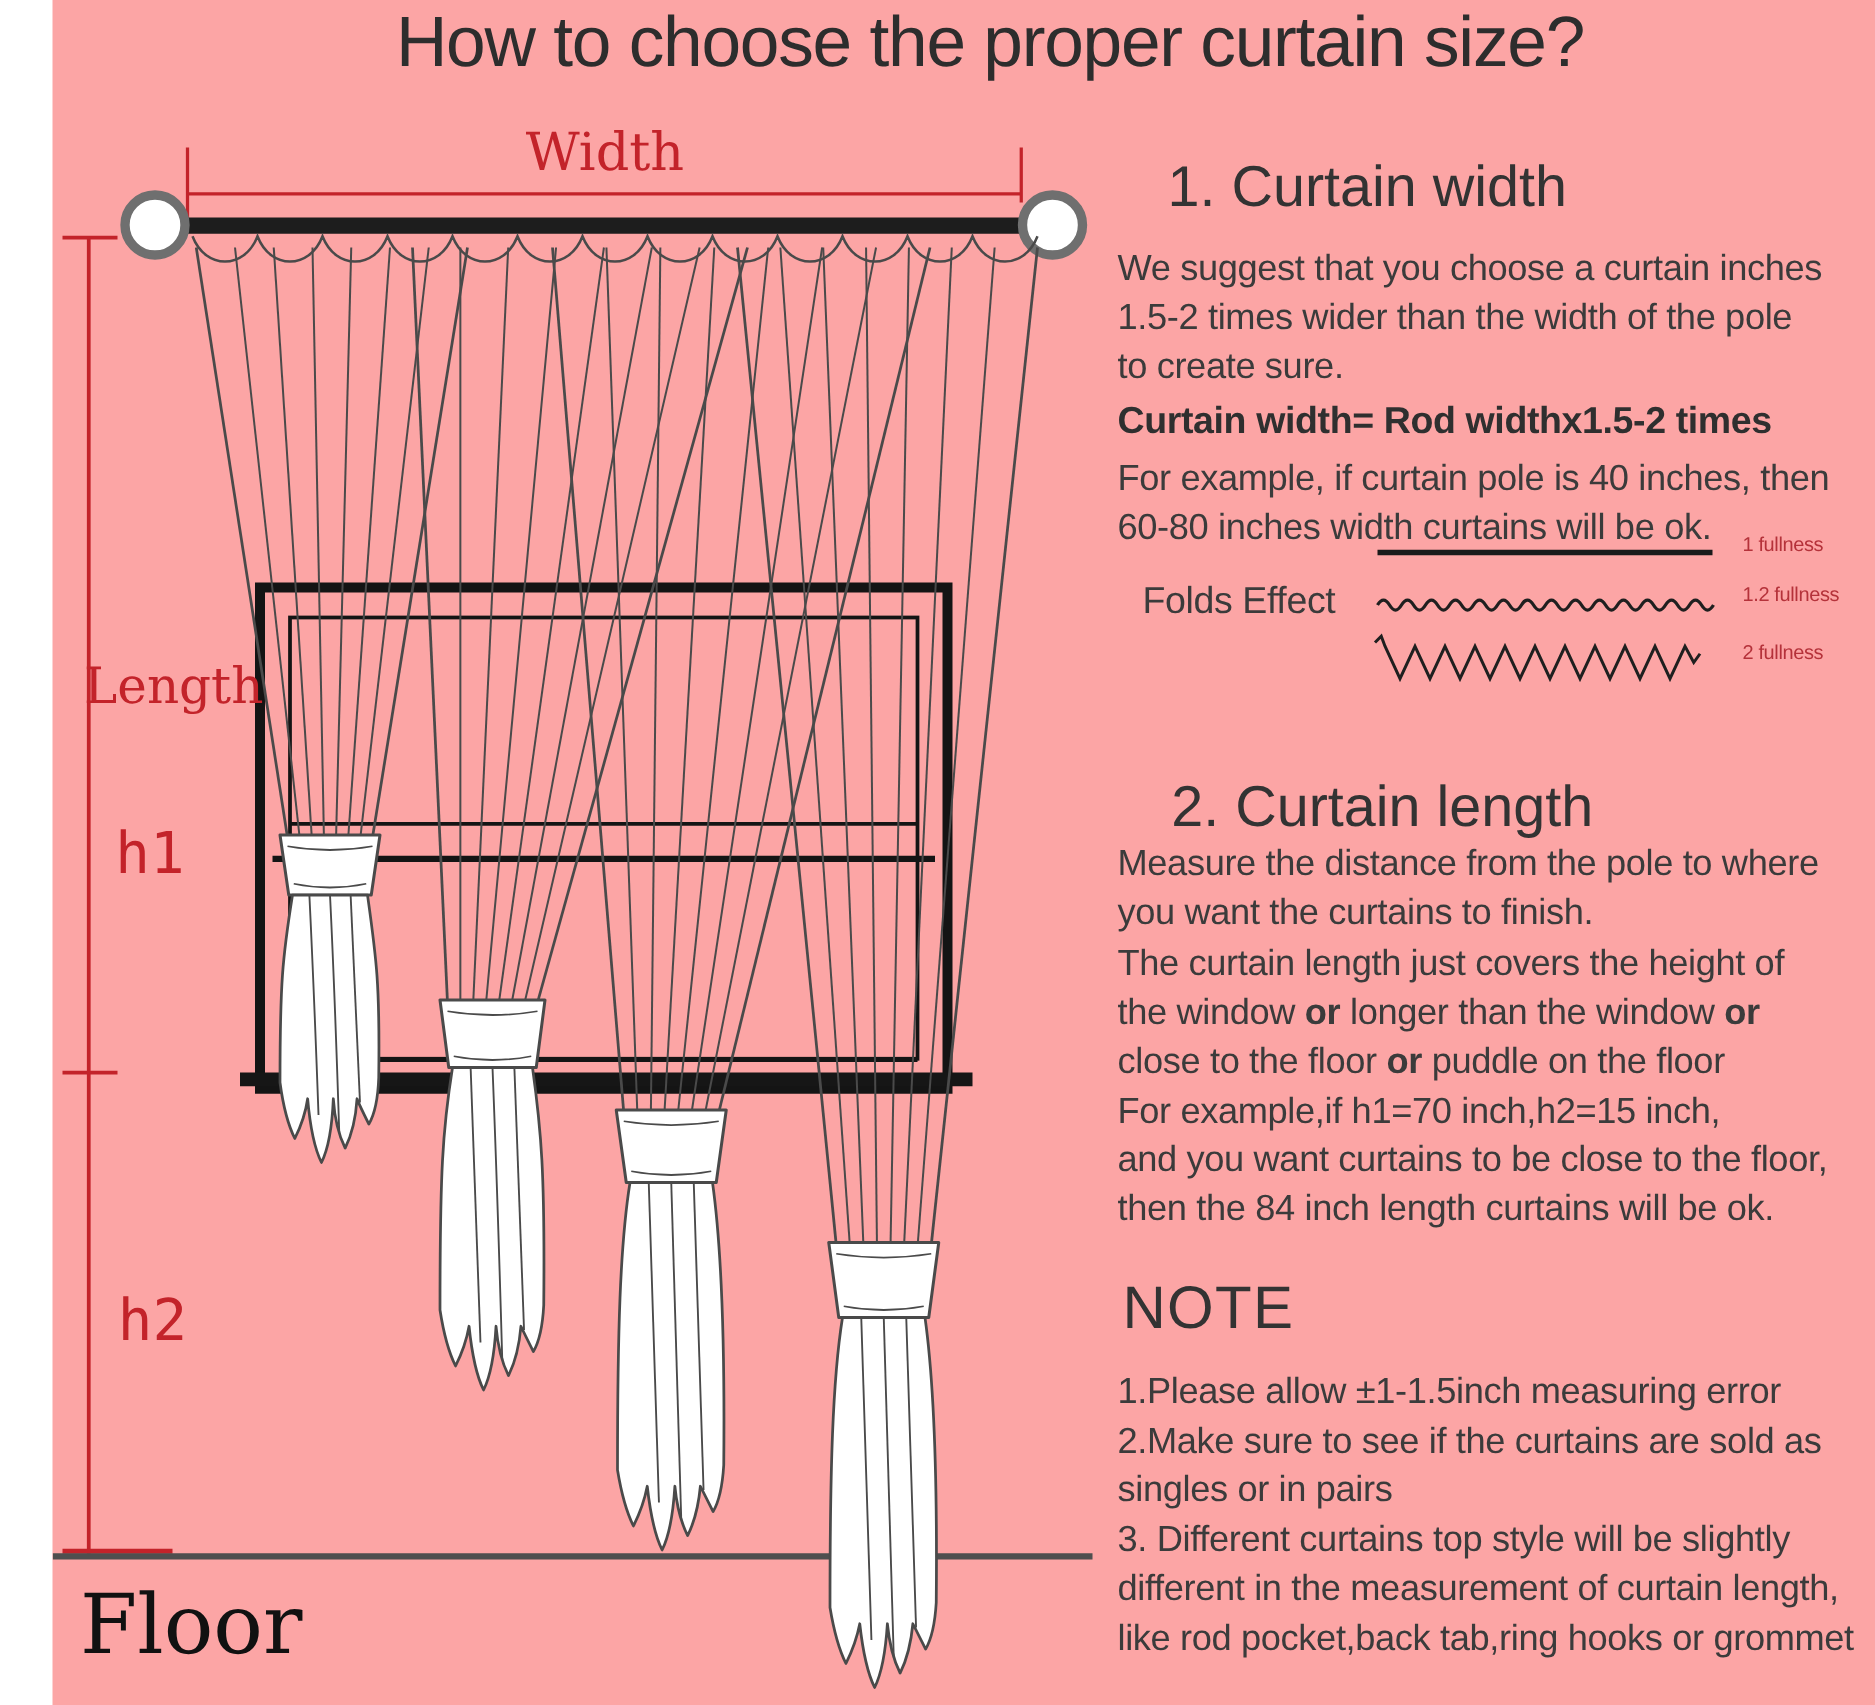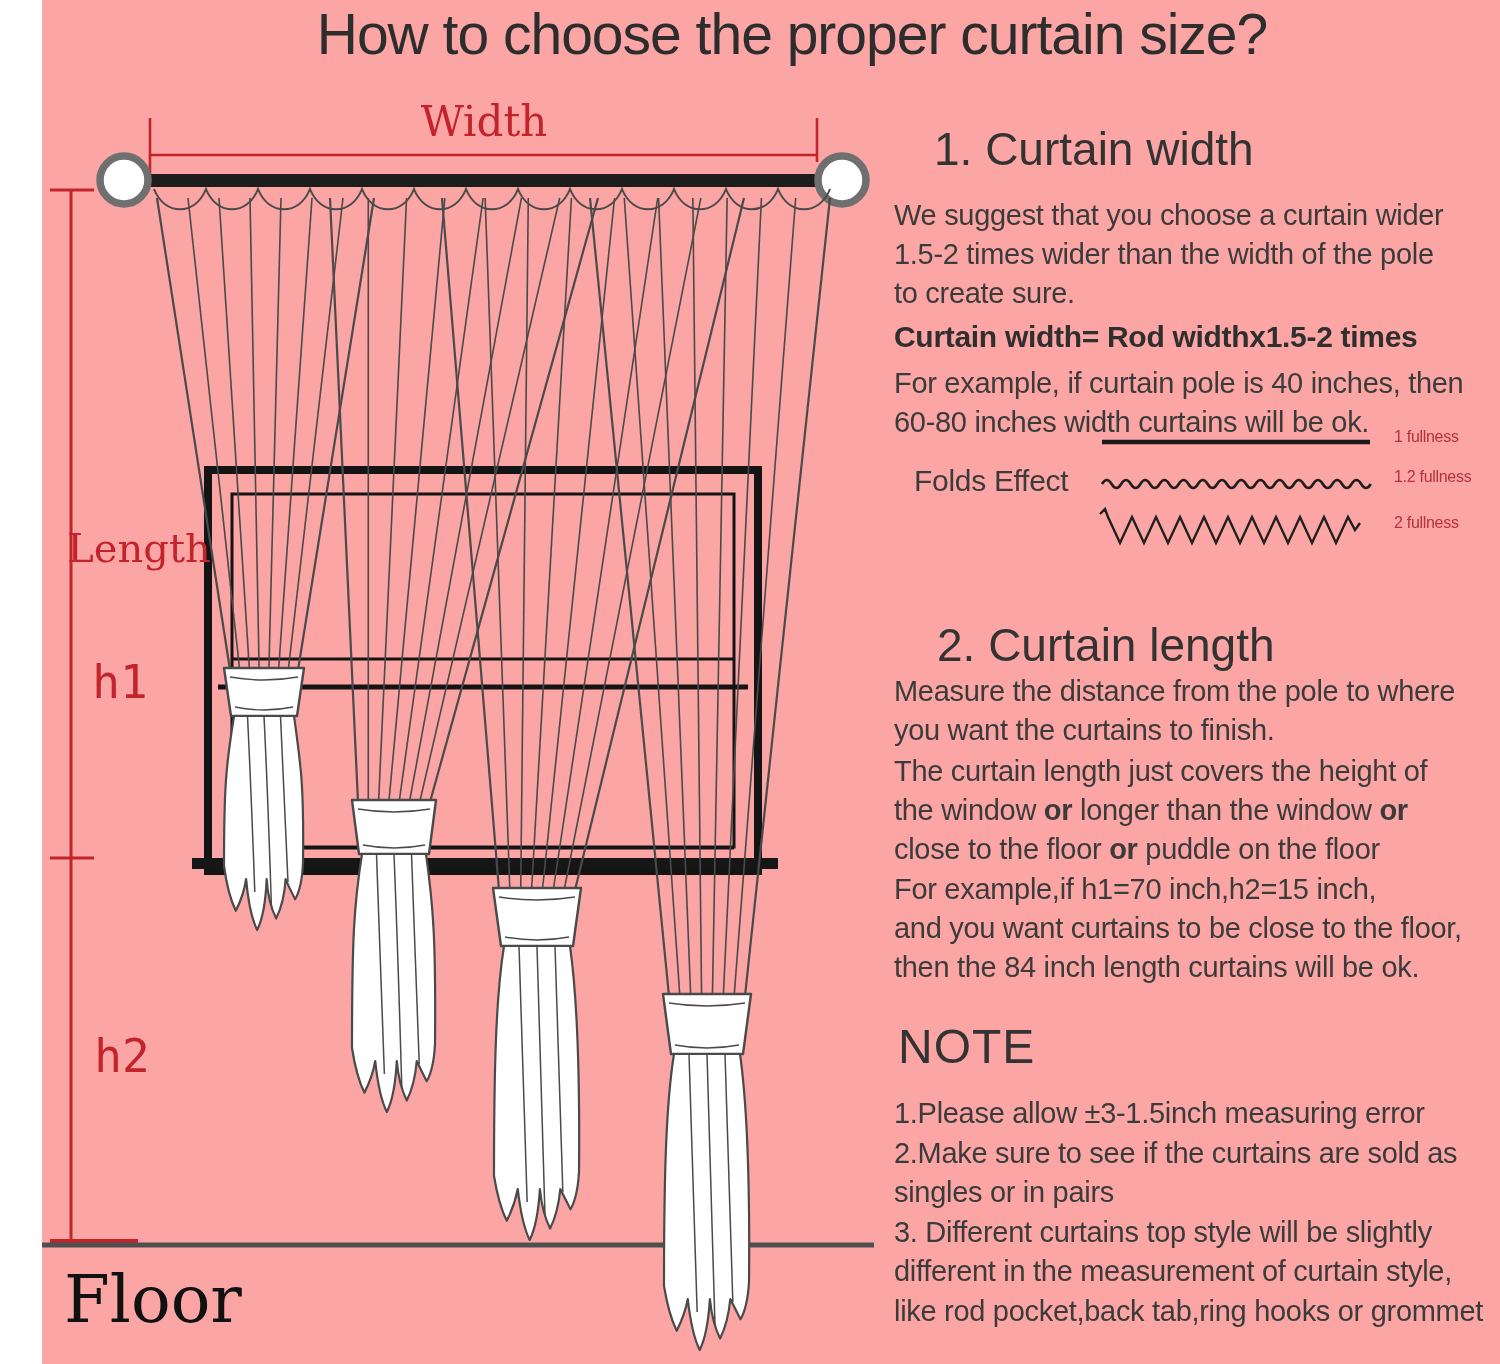--- a/index.html
+++ b/index.html
@@ -129,21 +129,21 @@
     <text x="442" y="136" text-anchor="middle" font-family="DejaVu Serif, Liberation Serif, serif" font-size="42" fill="#c3232a">Width</text>
     <text x="97" y="562" text-anchor="middle" font-family="DejaVu Serif, Liberation Serif, serif" font-size="40" fill="#c3232a">Length</text>
     <text x="78" y="698" text-anchor="middle" font-family="DejaVu Sans Mono, Liberation Mono, monospace" font-size="46" fill="#c3232a">h1</text>
     <text x="80" y="1072" text-anchor="middle" font-family="DejaVu Sans Mono, Liberation Mono, monospace" font-size="46" fill="#c3232a">h2</text>
     <text x="22" y="1322" font-family="DejaVu Serif, Liberation Serif, serif" font-size="66" fill="#111111">Floor</text>
   </svg>
 
   <div class="h-sec" style="left:892px;top:122px;">1. Curtain width</div>
 
   <div class="para" style="left:852px;top:196px;">
-    <div class="ln">We suggest that you choose a curtain wider</div>
+    <div class="ln">We suggest that you choose a curtain inches</div>
     <div class="ln">1.5-2 times wider than the width of the pole</div>
     <div class="ln">to create sure.</div>
   </div>
 
   <div class="formula" style="left:852px;top:320px;">Curtain width= Rod widthx1.5-2 times</div>
 
   <div class="para" style="left:852px;top:364px;">
     <div class="ln">For example, if curtain pole is 40 inches, then</div>
     <div class="ln">60-80 inches width curtains will be ok.</div>
   </div>
@@ -175,21 +175,21 @@
 
   <div class="para" style="left:852px;top:870px;">
     <div class="ln">For example,if h1=70 inch,h2=15 inch,</div>
     <div class="ln">and you want curtains to be close to the floor,</div>
     <div class="ln">then the 84 inch length curtains will be ok.</div>
   </div>
 
   <div class="h-note" style="left:856px;top:1020px;">NOTE</div>
 
   <div class="para" style="left:852px;top:1094px;line-height:39.5px;">
-    <div class="ln">1.Please allow ±3-1.5inch measuring error</div>
+    <div class="ln">1.Please allow ±1-1.5inch measuring error</div>
     <div class="ln">2.Make sure to see if the curtains are sold as</div>
     <div class="ln">singles or in pairs</div>
     <div class="ln">3. Different curtains top style will be slightly</div>
-    <div class="ln">different in the measurement of curtain style,</div>
+    <div class="ln">different in the measurement of curtain length,</div>
     <div class="ln">like rod pocket,back tab,ring hooks or grommet</div>
   </div>
 
 </div>
 
 </body></html>

